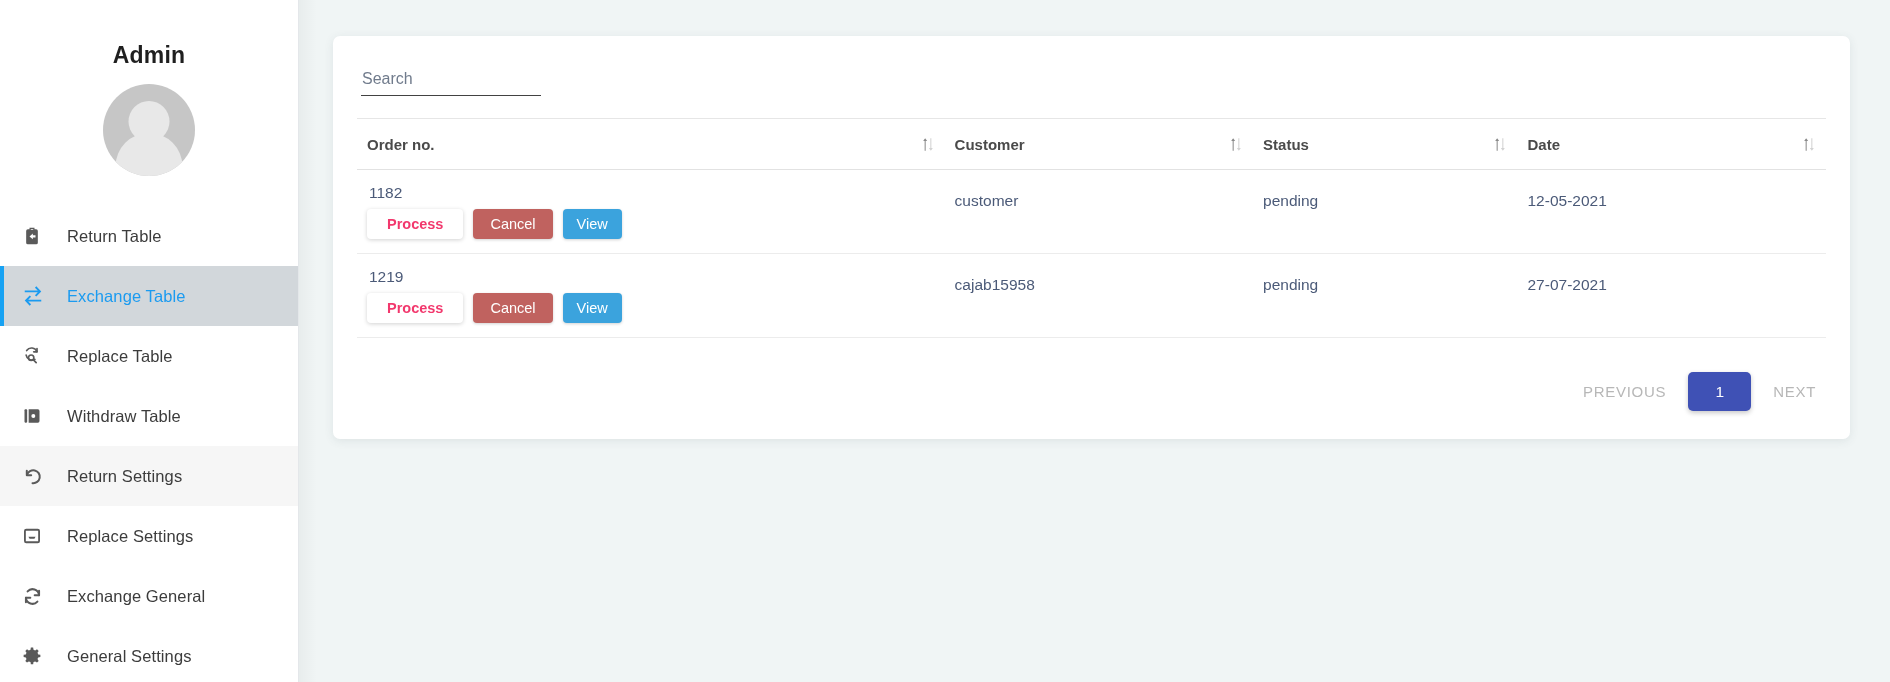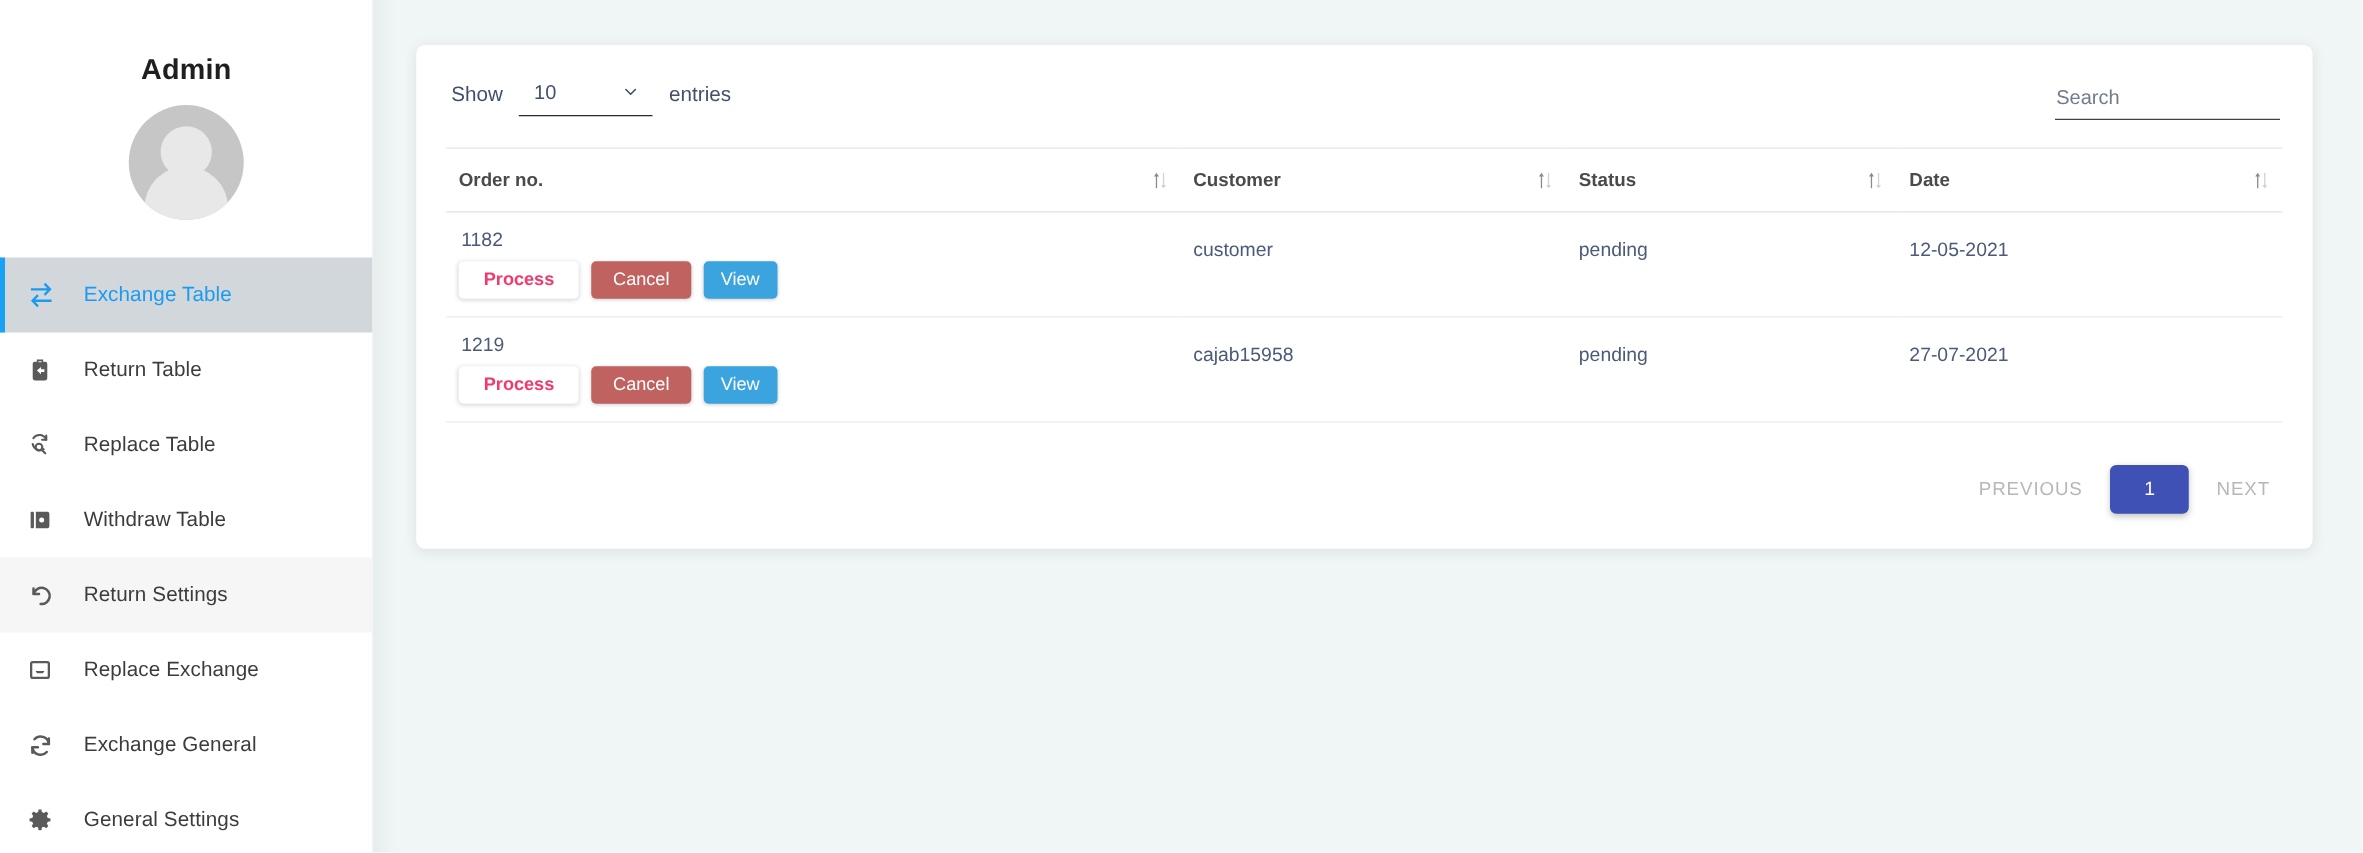--- a/index.html
+++ b/index.html
@@ -332,37 +332,37 @@
     <div class="profile">
       <div class="profile-name">Admin</div>
       <div class="avatar-wrap">
         <div class="avatar-head"></div>
         <div class="avatar-body"></div>
       </div>
     </div>
 
     <nav class="nav">
 
+      <div class="nav-item">
+        <span class="nav-icon">
+          <svg width="20" height="20" viewBox="0 0 24 24" fill="currentColor">
+            <path d="M9 2h6v2h2a2 2 0 012 2v14a2 2 0 01-2 2H7a2 2 0 01-2-2V6a2 2 0 012-2h2V2zm1.5 1.5v1h3v-1h-3zM13 9l-4 3.5L13 16v-2.2h3.2v-2.6H13V9z"></path>
+          </svg>
+        </span>
+        <span class="nav-label">Return Table</span>
+      </div>
+
       <div class="nav-item active">
         <span class="nav-icon">
           <svg width="22" height="22" viewBox="0 0 24 24" fill="currentColor">
             <path d="M3 8h14.2l-3.1-3.1 1.5-1.5L21 9l-5.4 5.6-1.5-1.5L17.2 10H3V8z" transform="translate(0,-2)"></path>
             <path d="M21 16H6.8l3.1 3.1-1.5 1.5L3 15l5.4-5.6 1.5 1.5L6.8 14H21v2z" transform="translate(0,2)"></path>
           </svg>
         </span>
         <span class="nav-label">Exchange Table</span>
-      </div>
-
-      <div class="nav-item">
-        <span class="nav-icon">
-          <svg width="20" height="20" viewBox="0 0 24 24" fill="currentColor">
-            <path d="M9 2h6v2h2a2 2 0 012 2v14a2 2 0 01-2 2H7a2 2 0 01-2-2V6a2 2 0 012-2h2V2zm1.5 1.5v1h3v-1h-3zM13 9l-4 3.5L13 16v-2.2h3.2v-2.6H13V9z"></path>
-          </svg>
-        </span>
-        <span class="nav-label">Return Table</span>
       </div>
 
       <div class="nav-item">
         <span class="nav-icon">
           <svg width="20" height="20" viewBox="0 0 24 24" fill="none" stroke="currentColor" stroke-width="2">
             <path d="M18 7a7 7 0 00-12.4-1.5M5 11a7 7 0 0010.5 5" stroke-linecap="round"></path>
             <path d="M18 3v4h-4" stroke-linecap="round" stroke-linejoin="round"></path>
             <circle cx="11" cy="14" r="3.2"></circle>
             <path d="M13.4 16.4L17 20" stroke-linecap="round"></path>
           </svg>
@@ -390,21 +390,21 @@
         <span class="nav-label">Return Settings</span>
       </div>
 
       <div class="nav-item">
         <span class="nav-icon">
           <svg width="20" height="20" viewBox="0 0 24 24" fill="none" stroke="currentColor" stroke-width="2.2">
             <rect x="3.5" y="4.5" width="17" height="15" rx="1.6"></rect>
             <path d="M3.5 13h4.2l1.4 2.2h5.8l1.4-2.2h4.2" fill="currentColor" stroke="none"></path>
           </svg>
         </span>
-        <span class="nav-label">Replace Exchange</span>
+        <span class="nav-label">Replace Settings</span>
       </div>
 
       <div class="nav-item">
         <span class="nav-icon">
           <svg width="21" height="21" viewBox="0 0 24 24" fill="none" stroke="currentColor" stroke-width="2.3" stroke-linecap="round" stroke-linejoin="round">
             <path d="M19.5 10.5A7.5 7.5 0 006.4 6.2"></path>
             <path d="M4.5 13.5a7.5 7.5 0 0013.1 4.3"></path>
             <path d="M19.5 5.5v5h-5"></path>
             <path d="M4.5 18.5v-5h5"></path>
           </svg>
@@ -425,37 +425,20 @@
     </nav>
   </aside>
 
   <section class="main">
 
 
     <div class="content">
       <div class="card">
 
         <div class="card-top">
-          <div class="show-entries">
-            <span class="lbl">Show</span>
-            <span class="select-wrap">
-              <select>
-                <option>10</option>
-                <option>25</option>
-                <option>50</option>
-                <option>100</option>
-              </select>
-              <span class="select-chevron">
-                <svg width="15" height="15" viewBox="0 0 24 24" fill="none" stroke="currentColor" stroke-width="2.1" stroke-linecap="round" stroke-linejoin="round">
-                  <path d="M6 9l6 6 6-6"></path>
-                </svg>
-              </span>
-            </span>
-            <span class="lbl">entries</span>
-          </div>
 
           <div class="search-wrap">
             <input type="text" placeholder="Search" value="" style="">
           </div>
         </div>
 
         <table class="dt">
           <thead>
             <tr>
               <th style="width:40%">

